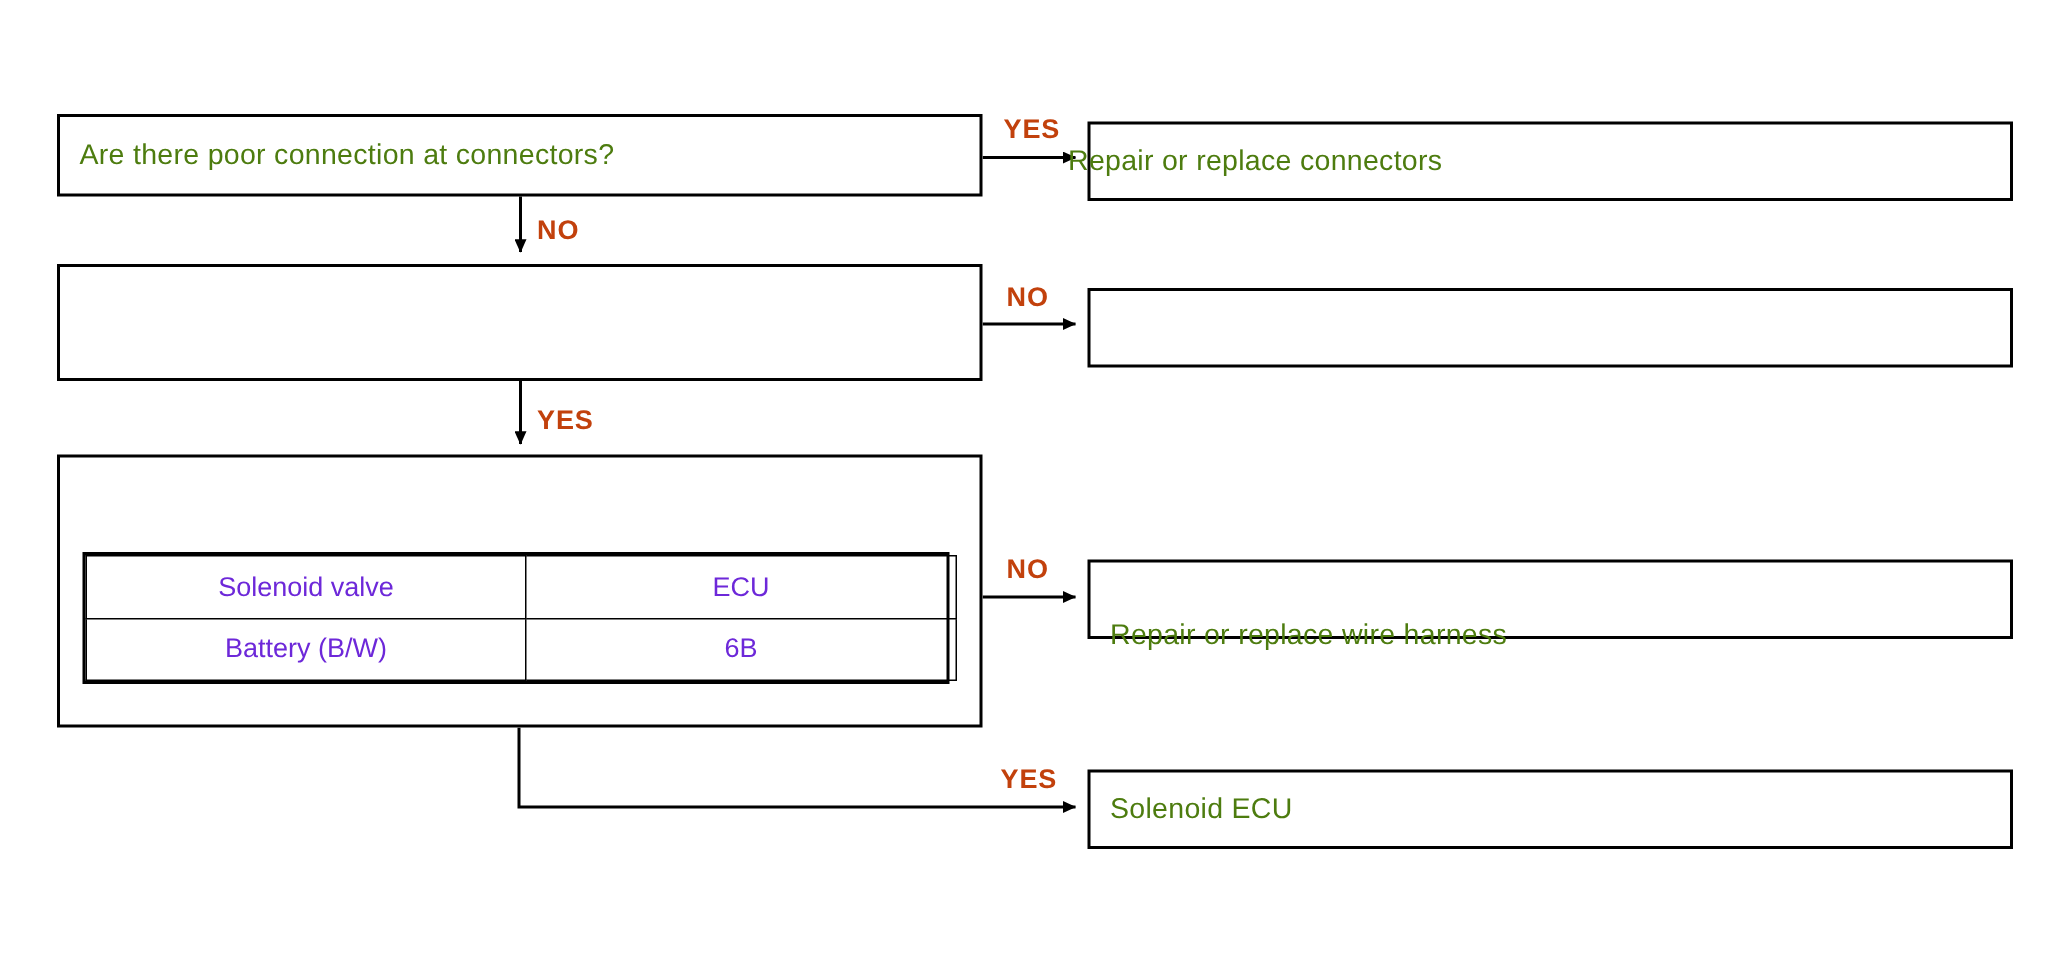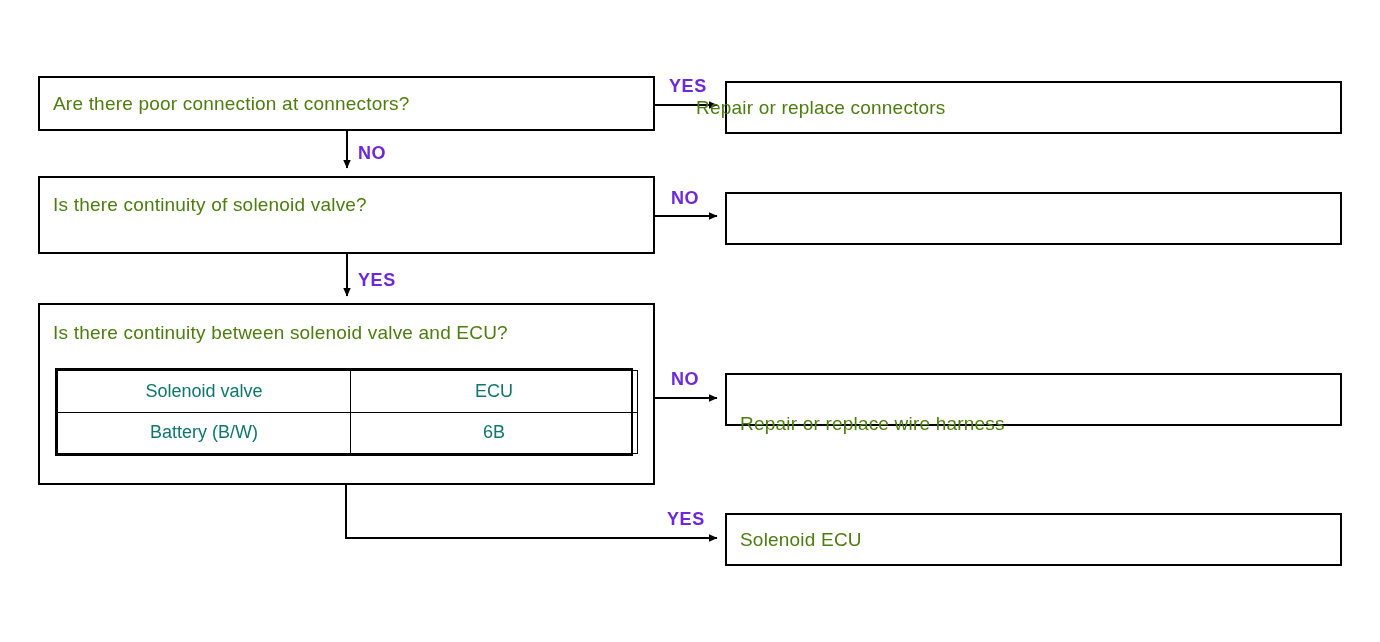--- a/index.html
+++ b/index.html
@@ -28,21 +28,21 @@
     white-space: nowrap;
     font-size: 19px;
     letter-spacing: 0.2px;
     color: #4d7c0f;
   }
   .branch-label {
     position: absolute;
     font-weight: bold;
     font-size: 18px;
     letter-spacing: 0.6px;
-    color: #6d28d9;
+    color: #c2410c;
     white-space: nowrap;
   }
   .dtable {
     position: absolute;
     box-sizing: border-box;
     border: 2px solid #000000;
     border-collapse: collapse;
     background: #ffffff;
   }
   .dtable table {
@@ -51,21 +51,21 @@
     border-collapse: collapse;
     table-layout: fixed;
   }
   .dtable td {
     border: 1px solid #000000;
     text-align: center;
     font-size: 18px;
     font-family: "Liberation Sans", sans-serif;
     padding: 0;
     height: 29px;
-    color: #0f766e;
+    color: #6d28d9;
   }
   .dtable td.c0 { width: 292px; }
   .dtable td.c1 { width: 286px; }
   svg.wires {
     position: absolute;
     left: 0;
     top: 0;
     width: 1380px;
     height: 642px;
     pointer-events: none;
@@ -93,42 +93,40 @@
 
     <path d="M655,398 L717,398" stroke="#000000" stroke-width="2" fill="none" marker-end="url(#arrowhead)"></path>
 
     <path d="M346,485 L346,538 L717,538" stroke="#000000" stroke-width="2" fill="none" marker-end="url(#arrowhead)"></path>
   </svg>
 
   <div class="node" style="left:38px; top:76px; width:617px; height:55px;"></div>
   <div class="node-label" style="left:53px; top:93px;">Are there poor connection at connectors?</div>
 
   <div class="node" style="left:38px; top:176px; width:617px; height:78px;"></div>
-  <div class="node-label" style="left:53px; top:194px;">Is there continuity of solenoid valve?</div>
 
   <div class="node" style="left:38px; top:303px; width:617px; height:182px;"></div>
-  <div class="node-label" style="left:53px; top:322px;">Is there continuity between solenoid valve and ECU?</div>
 
   <div class="dtable" style="left:55px; top:368px; width:578px; height:88px;">
     <table>
       <tbody>
         <tr>
           <td class="c0">Solenoid valve</td>
           <td class="c1">ECU</td>
         </tr>
         <tr>
           <td class="c0">Battery (B/W)</td>
           <td class="c1">6B</td>
         </tr>
       </tbody>
     </table>
   </div>
 
   <div class="node" style="left:725px; top:81px; width:617px; height:53px;"></div>
-  <div class="node-label" style="left:696px; top:97px;">Repair or replace connectors</div>
+  <div class="node-label" style="left:712px; top:97px;">Repair or replace connectors</div>
 
   <div class="node" style="left:725px; top:192px; width:617px; height:53px;"></div>
 
   <div class="node" style="left:725px; top:373px; width:617px; height:53px;"></div>
   <div class="node-label" style="left:740px; top:389px;margin-top:24px;">Repair or replace wire harness</div>
 
   <div class="node" style="left:725px; top:513px; width:617px; height:53px;"></div>
   <div class="node-label" style="left:740px; top:529px;">Solenoid ECU</div>
 
   <div class="branch-label" style="left:669px; top:76px;">YES</div>

